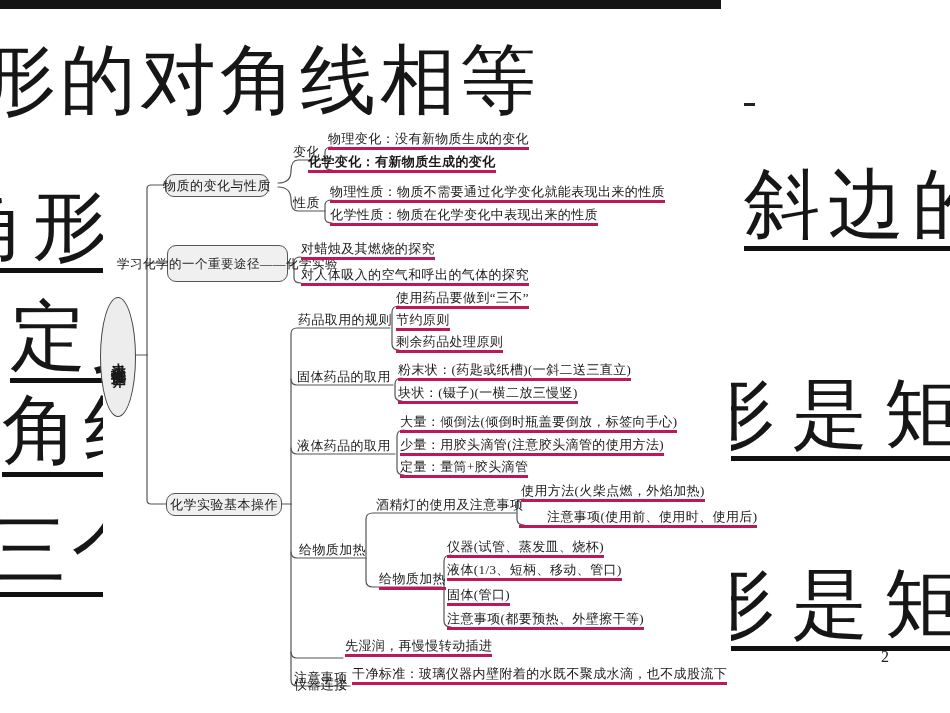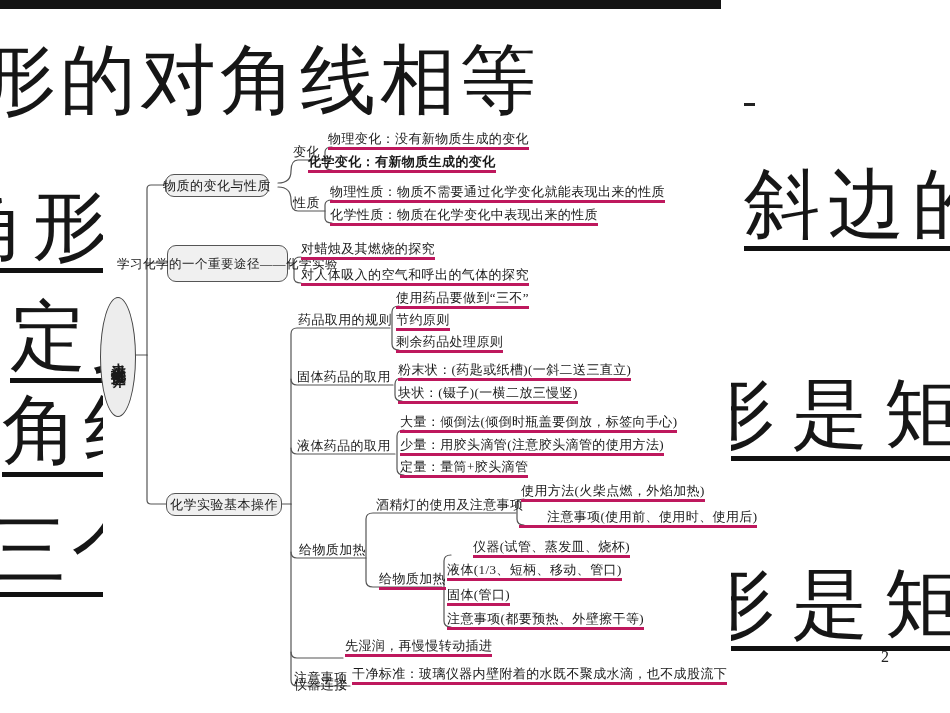--- a/index.html
+++ b/index.html
@@ -130,21 +130,21 @@
 <div class="leaf" style="left:400px;top:436px;">少量：用胶头滴管(注意胶头滴管的使用方法)</div>
 <div class="leaf" style="left:400px;top:458px;">定量：量筒+胶头滴管</div>
 
 <div class="lbl" style="left:299px;top:541px;">给物质加热</div>
 
 <div class="lbl" style="left:376px;top:496px;">酒精灯的使用及注意事项</div>
 <div class="leaf" style="left:521px;top:482px;">使用方法(火柴点燃，外焰加热)</div>
 <div class="leaf" style="left:519px;top:508px;padding-left:28px;">注意事项(使用前、使用时、使用后)</div>
 
 <div class="leaf" style="left:379px;top:570px;">给物质加热</div>
-<div class="leaf" style="left:473px;top:538px;">仪器(试管、蒸发皿、烧杯)</div>
+<div class="leaf" style="left:447px;top:538px;">仪器(试管、蒸发皿、烧杯)</div>
 <div class="leaf" style="left:447px;top:561px;">液体(1/3、短柄、移动、管口)</div>
 <div class="leaf" style="left:447px;top:586px;">固体(管口)</div>
 <div class="leaf" style="left:447px;top:610px;">注意事项(都要预热、外壁擦干等)</div>
 
 <div class="lbl" style="left:294px;top:676px;">仪器连接</div>
 <div class="leaf" style="left:345px;top:637px;">先湿润，再慢慢转动插进</div>
 
 <div class="lbl" style="left:294px;top:669px;">注意事项</div>
 <div class="leaf" style="left:352px;top:665px;">干净标准：玻璃仪器内壁附着的水既不聚成水滴，也不成股流下</div>
 

